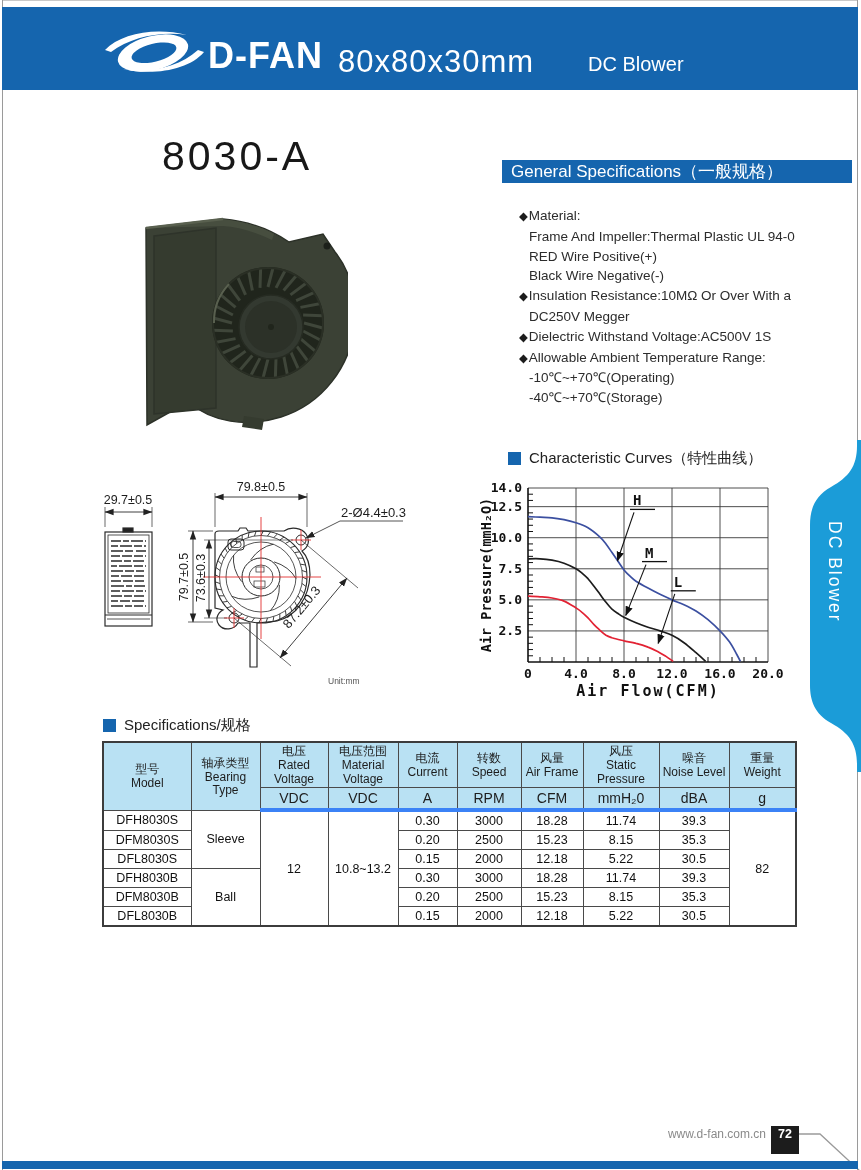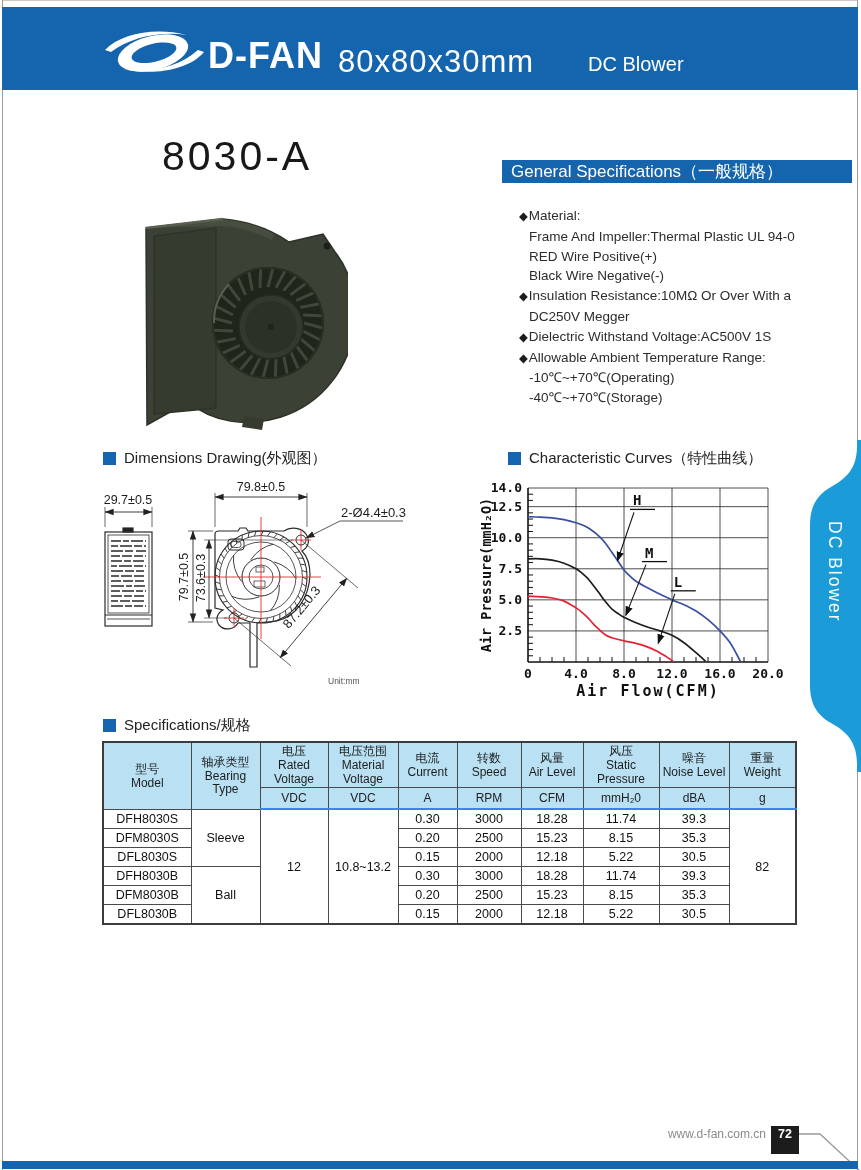--- a/index.html
+++ b/index.html
@@ -33,21 +33,21 @@
   .sec-dim{left:103px;top:449px;}
   .sec-curves{left:508px;top:449px;}
   .sec-specs{left:103px;top:716px;}
 
   
   #spec-table{position:absolute;left:102px;top:741px;border-collapse:collapse;table-layout:fixed;width:693px;
               border:2px solid #3c3c3c;}
   #spec-table th,#spec-table td{border:1px solid #4a4a4a;text-align:center;vertical-align:middle;padding:0;}
   #spec-table thead th{background:#b9e1f3;font-weight:normal;color:#1d1d1d;}
   #spec-table .hrow1 th{height:44px;}
-  #spec-table .hrow2 th{height:20px;font-size:12px;border-bottom:2px solid #3b82f6;}
+  #spec-table .hrow2 th{height:20px;font-size:14px;border-bottom:4px solid #3b82f6;}
   .hdr-cn{font-size:12px;line-height:1.25;}
   .hdr-en{font-size:12px;line-height:1.1;}
   #spec-table tbody td{height:18px;font-size:12.5px;color:#111;background:#fff;}
 
   
   .side-tab-text{position:absolute;left:824px;top:521px;writing-mode:vertical-rl;color:#fff;
                  font-size:17.5px;letter-spacing:2px;}
 
   
   .footer-site{position:absolute;left:660px;top:1127px;width:106px;text-align:right;font-size:12px;color:#8a8a8a;}
@@ -137,24 +137,20 @@
       <li class="indent">RED Wire Positive(+)</li>
       <li class="indent">Black Wire Negative(-)</li>
       <li><span class="diamond">◆</span>Insulation Resistance:10MΩ Or Over With a</li>
       <li class="indent">DC250V Megger</li>
       <li><span class="diamond">◆</span>Dielectric Withstand Voltage:AC500V 1S</li>
       <li><span class="diamond">◆</span>Allowable Ambient Temperature Range:</li>
       <li class="indent">-10℃~+70℃(Operating)</li>
       <li class="indent">-40℃~+70℃(Storage)</li>
     </ul>
 
-  <div class="sec-head sec-dim">
-    <span class="sec-square"></span>
-    <span class="sec-label">Dimensions Drawing(外观图）</span>
-  </div>
   <div class="sec-head sec-curves">
     <span class="sec-square"></span>
     <span class="sec-label">Characteristic Curves（特性曲线）</span>
   </div>
   <div class="sec-head sec-specs">
     <span class="sec-square"></span>
     <span class="sec-label">Specifications/规格</span>
   </div>
 
   <svg style="position:absolute;left:88px;top:477px" width="390" height="228" viewBox="0 0 390 228">
@@ -412,21 +408,21 @@
           <th>
             <div class="hdr-cn">电流</div>
             <div class="hdr-en">Current</div>
           </th>
           <th>
             <div class="hdr-cn">转数</div>
             <div class="hdr-en">Speed</div>
           </th>
           <th>
             <div class="hdr-cn">风量</div>
-            <div class="hdr-en">Air Level</div>
+            <div class="hdr-en">Air Frame</div>
           </th>
           <th>
             <div class="hdr-cn">风压</div>
             <div class="hdr-en">Static Pressure</div>
           </th>
           <th>
             <div class="hdr-cn">噪音</div>
             <div class="hdr-en">Noise Level</div>
           </th>
           <th>

